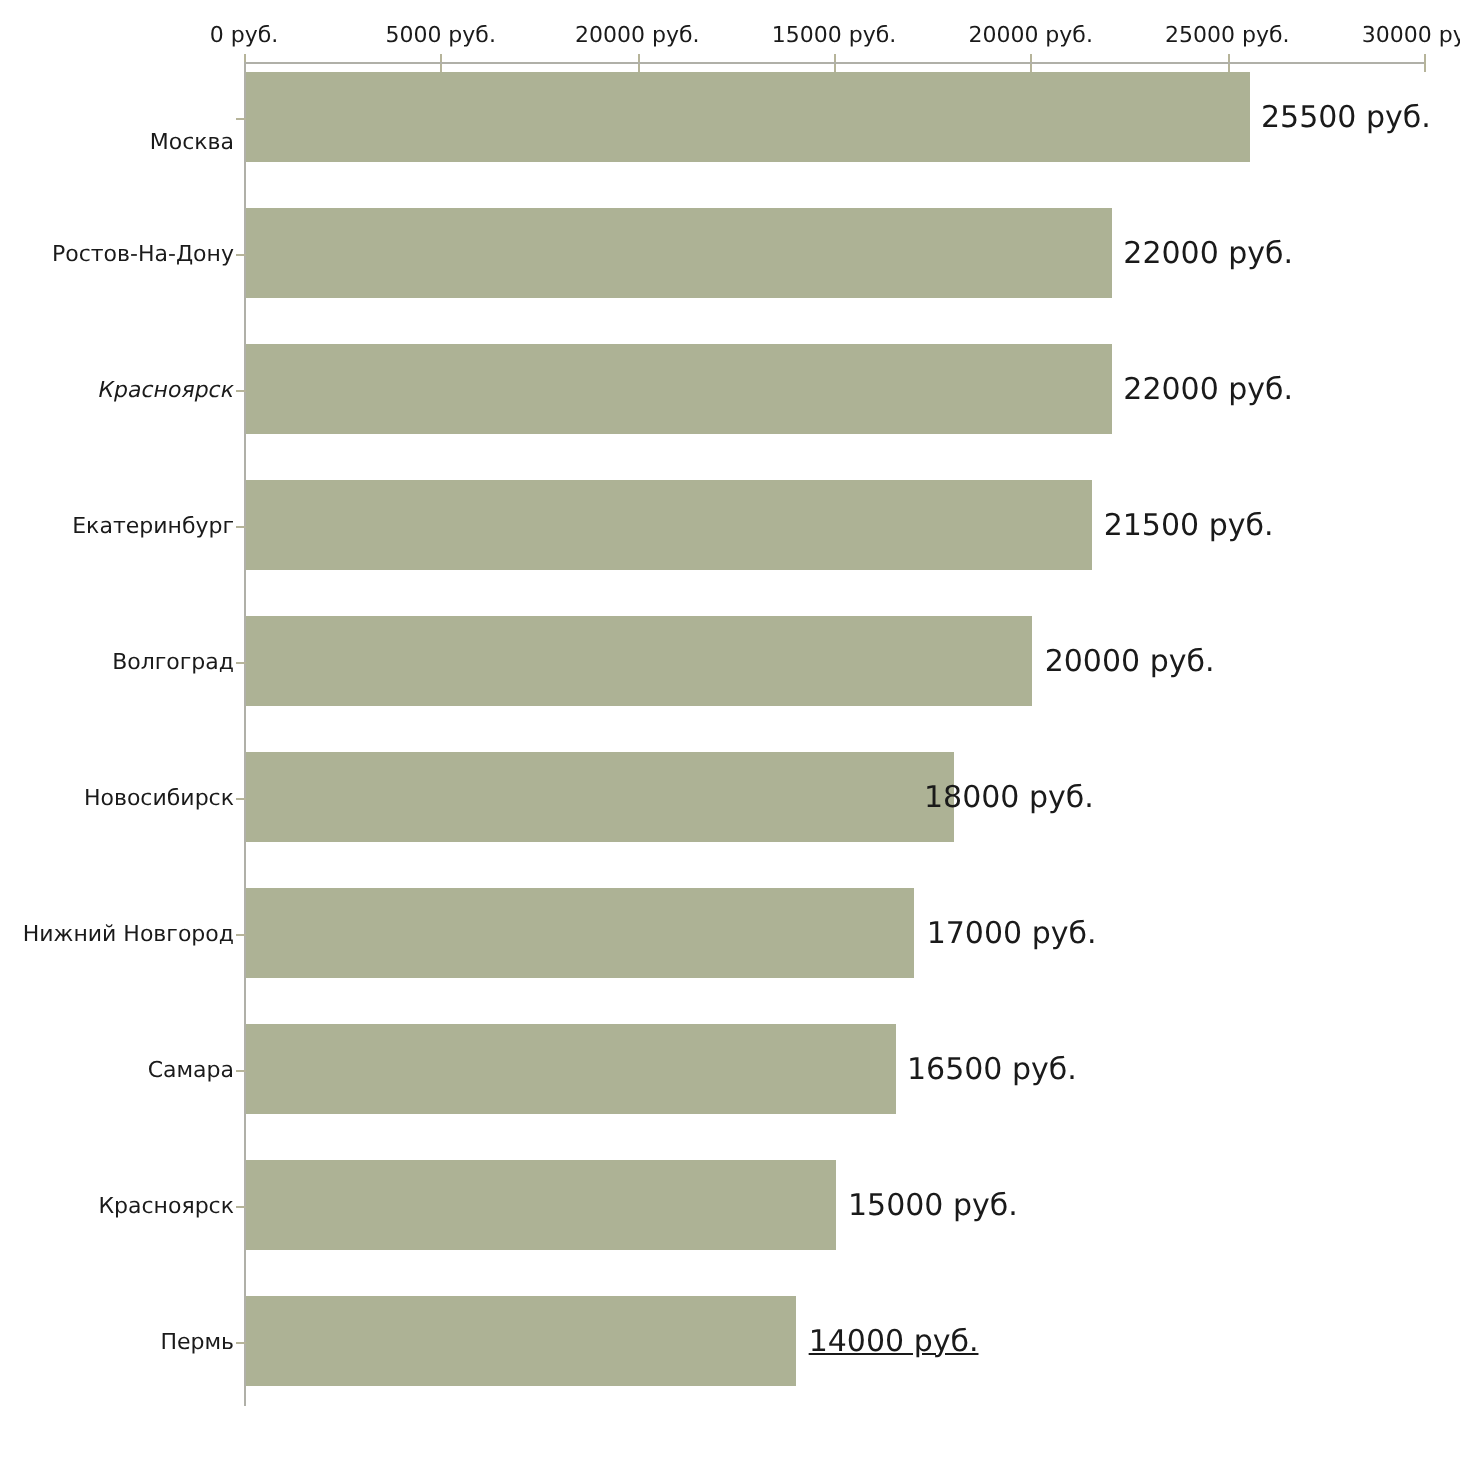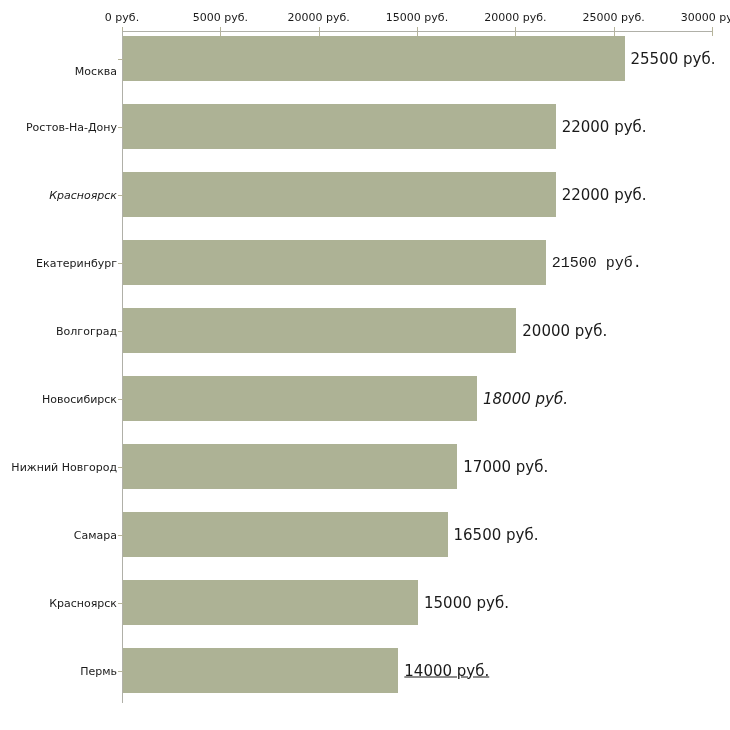--- a/index.html
+++ b/index.html
@@ -148,25 +148,25 @@
     </div>
 
   <div id="bars">
       <div class="bar" style="top: 36px; width: 501.5px; background: rgb(173, 178, 149);"></div>
       <div class="bar-value" style="top: 58.5px; left: 630.5px;">25500 руб.</div>
       <div class="bar" style="top: 104px; width: 432.667px; background: rgb(173, 178, 149);"></div>
       <div class="bar-value" style="top: 126.5px; left: 561.667px;">22000 руб.</div>
       <div class="bar" style="top: 172px; width: 432.667px; background: rgb(173, 178, 149);"></div>
       <div class="bar-value" style="top: 194.5px; left: 561.667px;">22000 руб.</div>
       <div class="bar" style="top: 240px; width: 422.833px; background: rgb(173, 178, 149);"></div>
-      <div class="bar-value" style="top: 262.5px; left: 551.833px; font-family: Liberation Mono, monospace;">21500 руб.</div>
+      <div class="bar-value" style="top: 262.5px; left: 551.833px;">21500 руб.</div>
       <div class="bar" style="top: 308px; width: 393.333px; background: rgb(173, 178, 149);"></div>
       <div class="bar-value" style="top: 330.5px; left: 522.333px;">20000 руб.</div>
       <div class="bar" style="top: 376px; width: 354px; background: rgb(173, 178, 149);"></div>
-      <div class="bar-value" style="top: 398.5px; left: 483px; font-style: italic;">18000 руб.</div>
+      <div class="bar-value" style="top: 398.5px; left: 462px;">18000 руб.</div>
       <div class="bar" style="top: 444px; width: 334.333px; background: rgb(173, 178, 149);"></div>
       <div class="bar-value" style="top: 466.5px; left: 463.333px; text-align: right;">17000 руб.</div>
       <div class="bar" style="top: 512px; width: 324.5px; background: rgb(173, 178, 149);"></div>
       <div class="bar-value" style="top: 534.5px; left: 453.5px;">16500 руб.</div>
       <div class="bar" style="top: 580px; width: 295px; background: rgb(173, 178, 149);"></div>
       <div class="bar-value" style="top: 602.5px; left: 424px;">15000 руб.</div>
       <div class="bar" style="top: 648px; width: 275.333px; background: rgb(173, 178, 149);"></div>
       <div class="bar-value" style="top: 670.5px; left: 404.333px; text-decoration: underline;">14000 руб.</div>
     </div>
 

